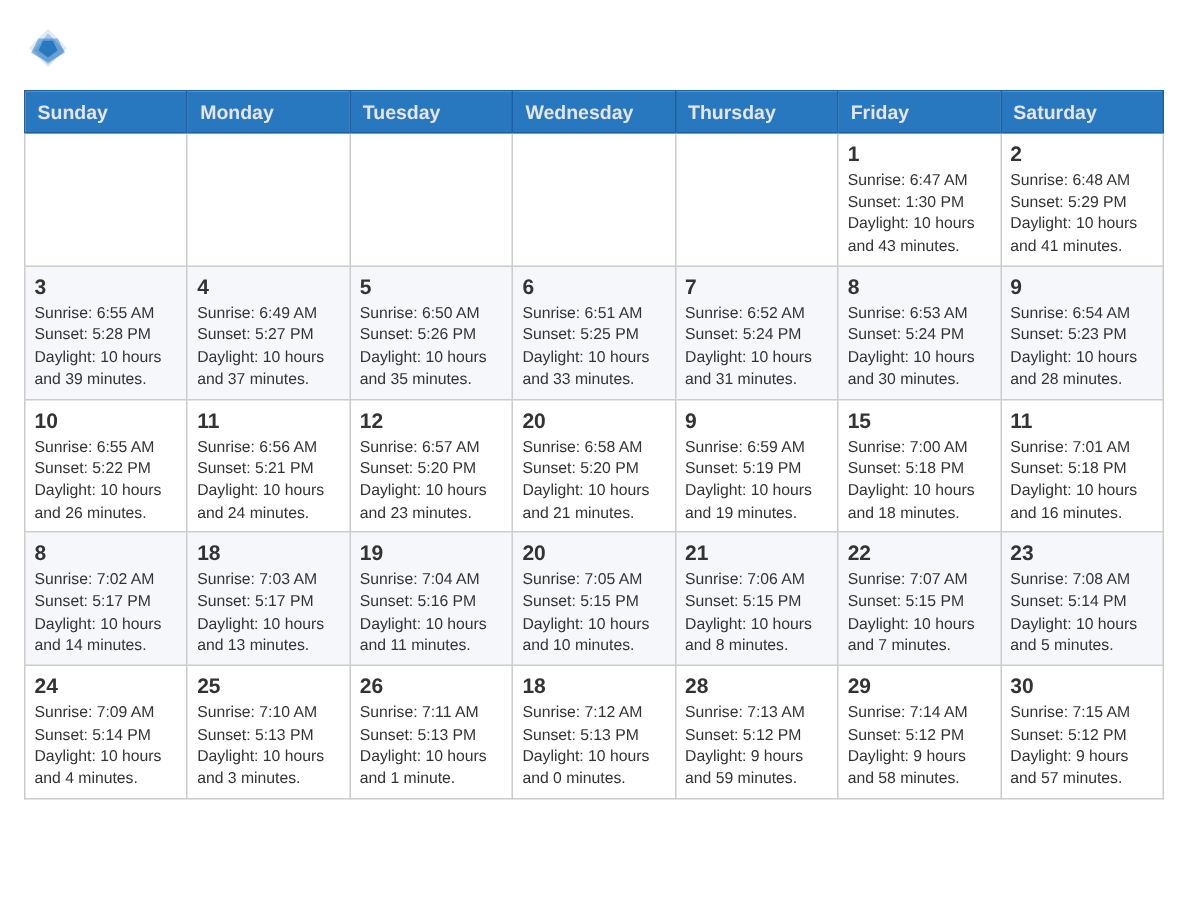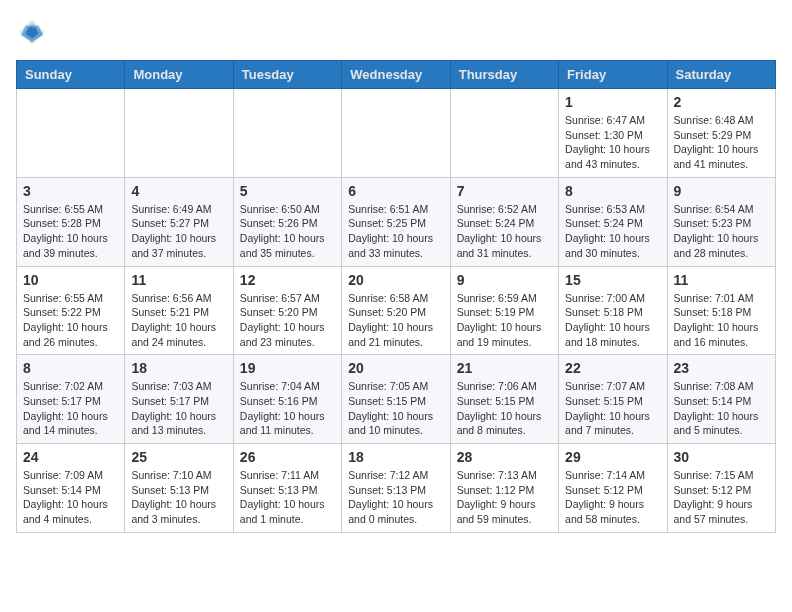--- a/index.html
+++ b/index.html
@@ -321,21 +321,21 @@
         <td>
           <div class="day-number">18</div>
           <div class="day-info">Sunrise: 7:12 AM
 Sunset: 5:13 PM
 Daylight: 10 hours
 and 0 minutes.</div>
         </td>
         <td>
           <div class="day-number">28</div>
           <div class="day-info">Sunrise: 7:13 AM
-Sunset: 1:12 PM
+Sunset: 5:12 PM
 Daylight: 9 hours
 and 59 minutes.</div>
         </td>
         <td>
           <div class="day-number">29</div>
           <div class="day-info">Sunrise: 7:14 AM
 Sunset: 5:12 PM
 Daylight: 9 hours
 and 58 minutes.</div>
         </td>

